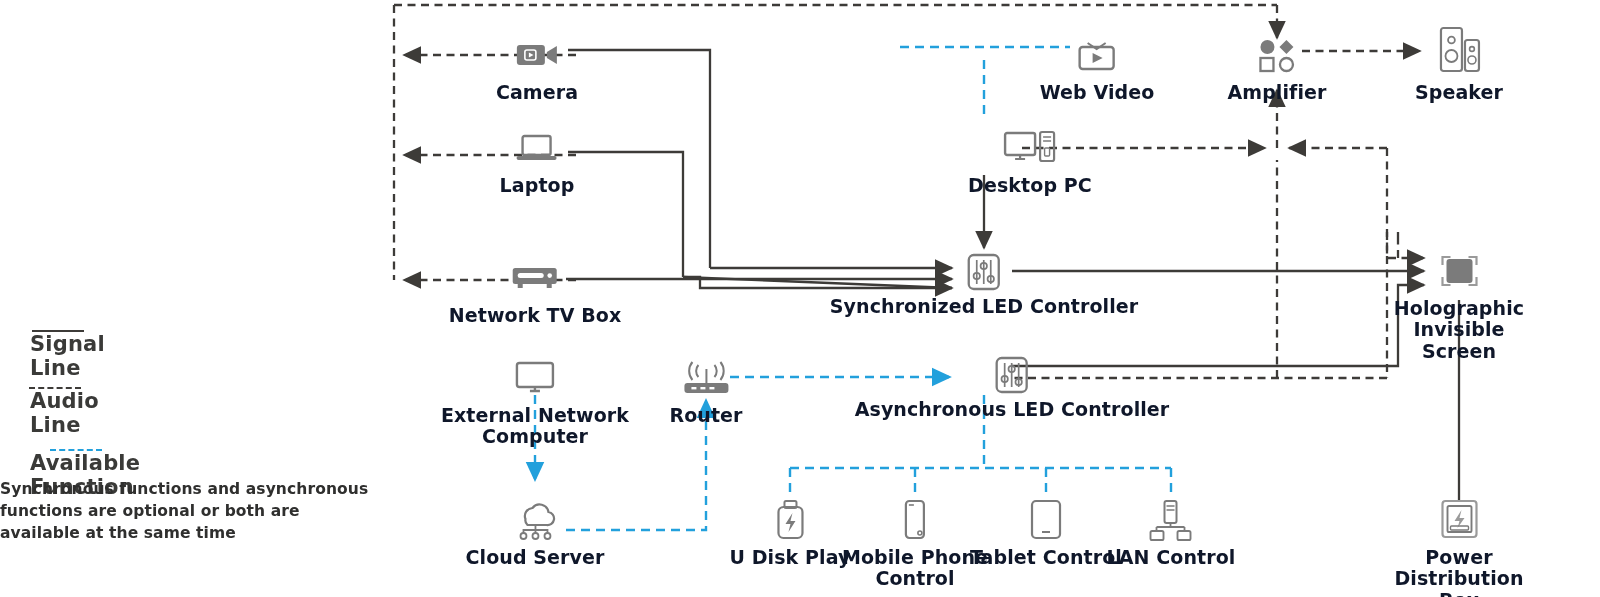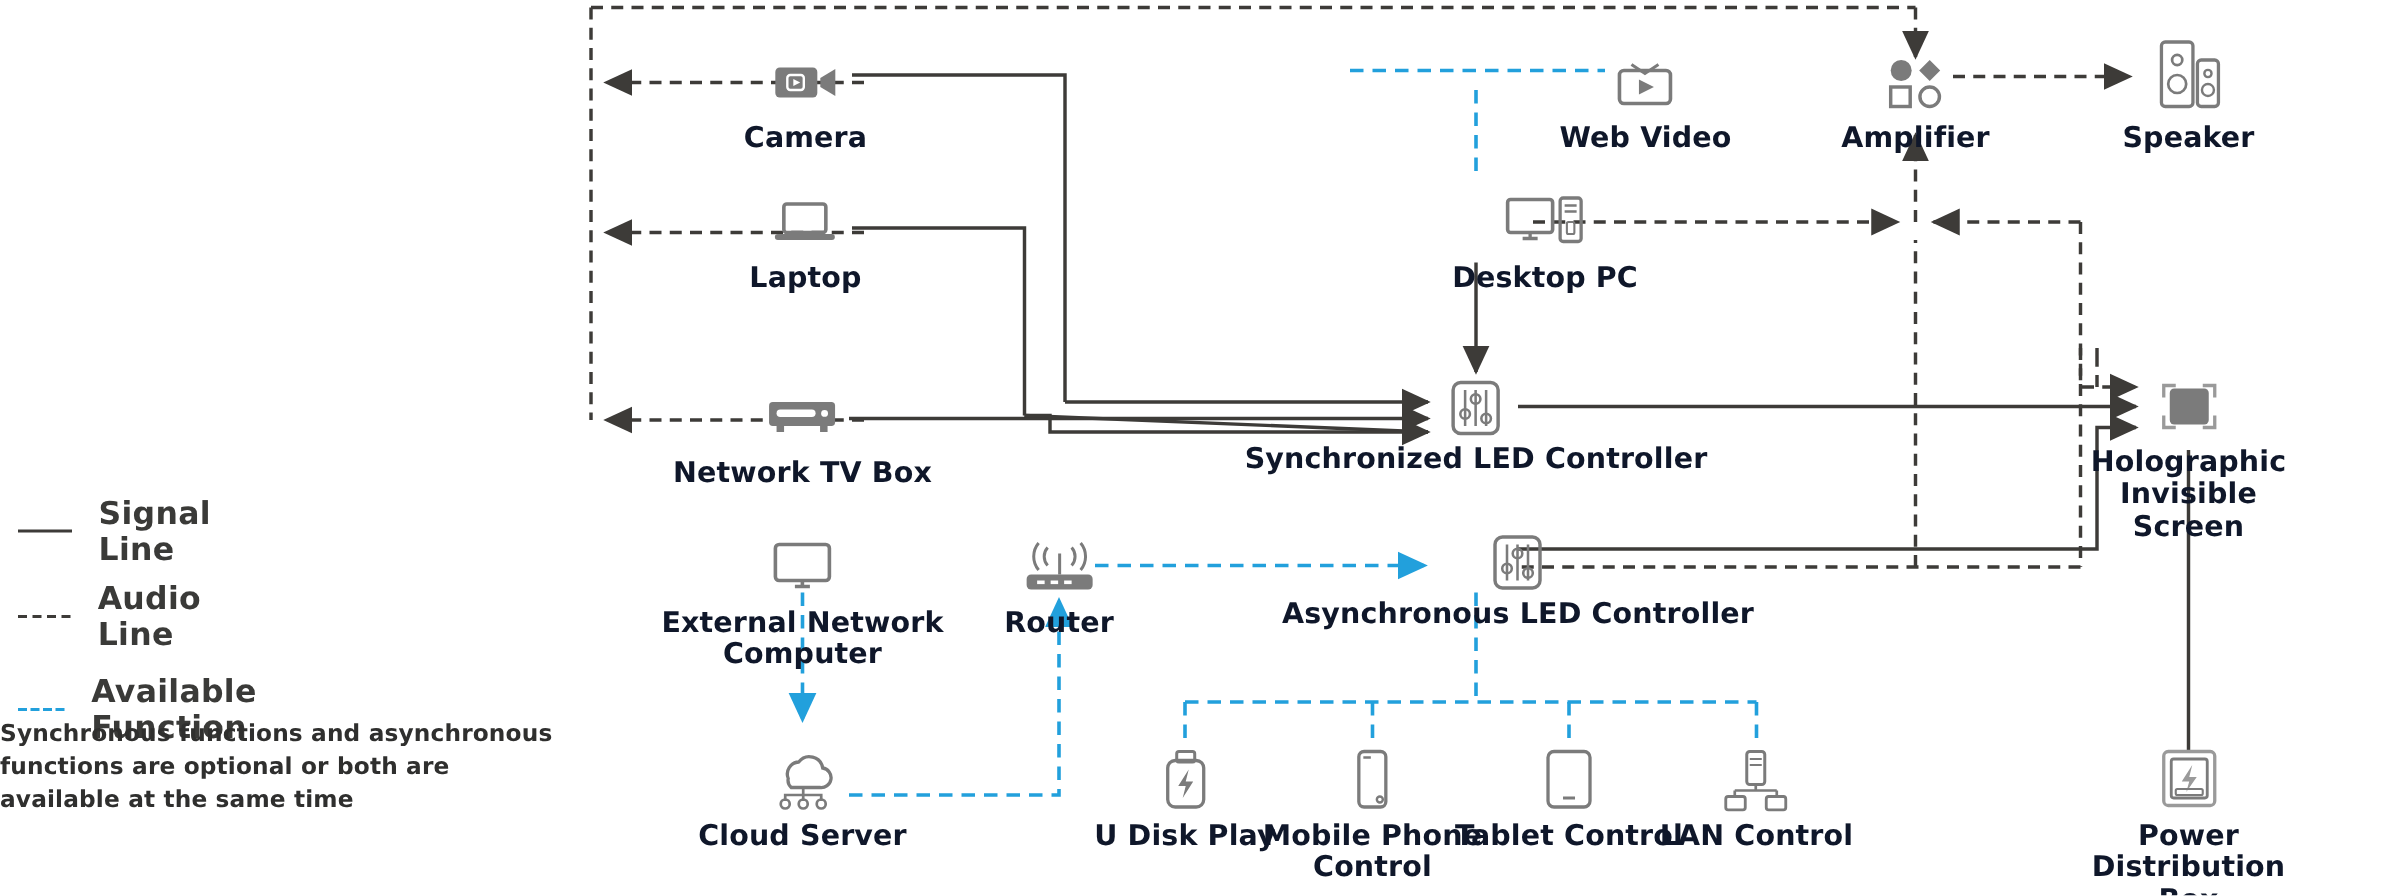--- a/index.html
+++ b/index.html
@@ -3,21 +3,21 @@
 <meta charset="utf-8">
 <style>
   html,body{margin:0;padding:0;background:#ffffff;}
   body{font-family:"DejaVu Sans","Liberation Sans",sans-serif;}
   #stage{position:relative;width:1600px;height:597px;background:#ffffff;overflow:hidden;}
   #wires{position:absolute;left:0;top:0;width:1600px;height:597px;}
   .node{position:absolute;transform:translateX(-50%);text-align:center;}
   .node .ico{display:flex;align-items:center;justify-content:center;height:46px;}
   .node .lbl{margin-top:4px;font-size:19px;font-weight:700;color:#0f172a;line-height:1.12;white-space:pre-line;letter-spacing:.1px;}
   .legend{position:absolute;left:0;top:0;}
-  .lg-row{position:absolute;display:flex;align-items:center;}
+  .lg-row{position:absolute;display:flex;align-items:center;flex-direction:column;}
   .lg-txt{font-size:21px;font-weight:700;color:#3a3a38;margin-left:18px;letter-spacing:.2px;}
   .lg-note{position:absolute;font-size:15.5px;font-weight:700;color:#2f2f2e;line-height:1.42;width:400px;white-space:pre-line;letter-spacing:.1px;}
   .lg-line{width:52px;height:0;border-top-width:2.6px;border-top-style:solid;}
 </style>
 </head>
 <body>
 
 <div id="stage">
 
   <svg id="wires" viewBox="0 0 1600 597">

